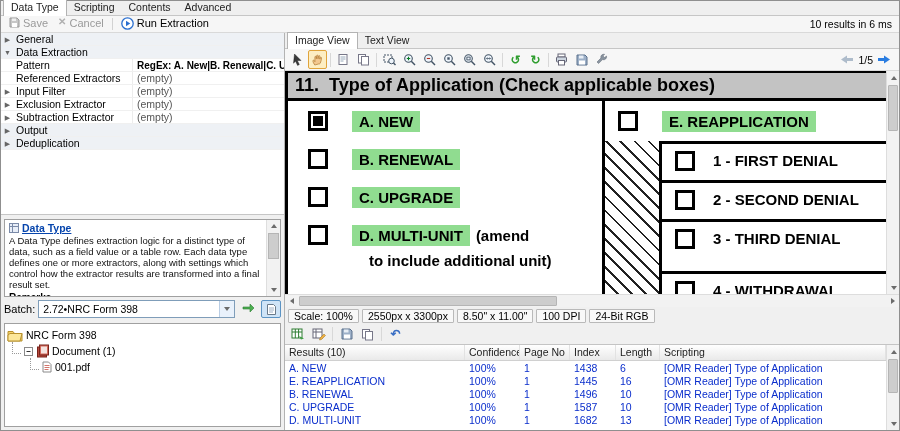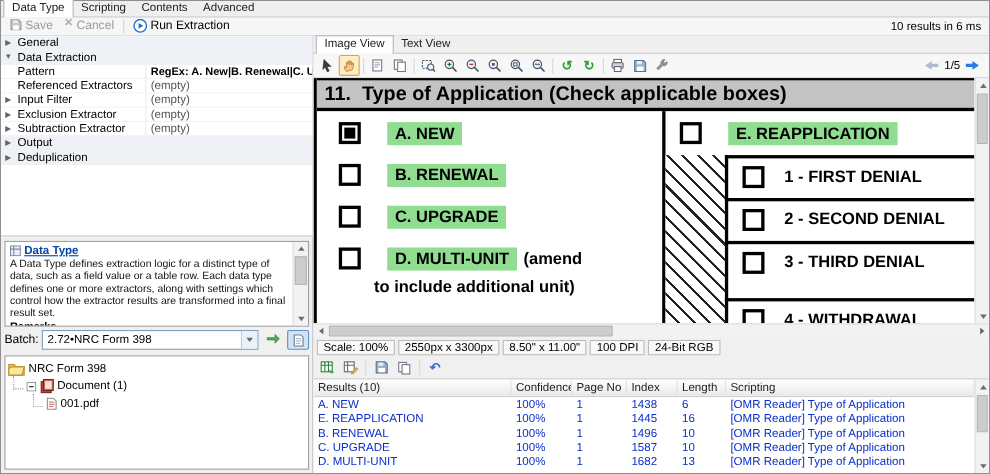--- a/index.html
+++ b/index.html
@@ -419,21 +419,21 @@
           <span class="glabel" style="left:64px;top:78px">B. RENEWAL</span>
 
           <div class="cbx" style="left:20px;top:116px"></div>
           <span class="glabel" style="left:64px;top:116px">C. UPGRADE</span>
 
           <div class="cbx" style="left:20px;top:154px"></div>
           <div class="drow">
             <span class="g">D. MULTI-UNIT</span>
             <span class="p">(amend</span>
           </div>
-          <span class="flabel" style="left:52px;top:181px">to include additional unit)</span>
+          <span class="flabel" style="left:81px;top:181px">to include additional unit)</span>
 
           <div class="cbx" style="left:330px;top:40px"></div>
           <span class="glabel" style="left:374px;top:40px">E. REAPPLICATION</span>
 
           <div class="subrow" style="top:70px">
             <div class="cbx"></div>
             <span class="flabel">1 - FIRST DENIAL</span>
           </div>
           <div class="subrow" style="top:109px">
             <div class="cbx"></div>

